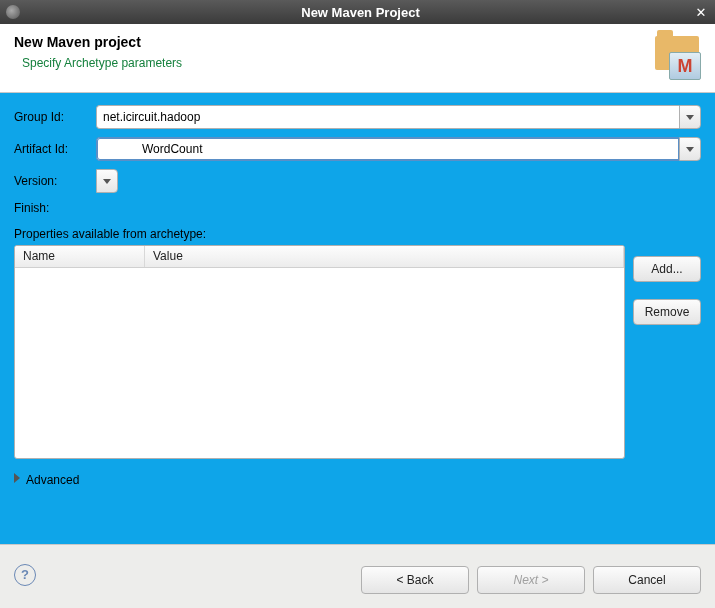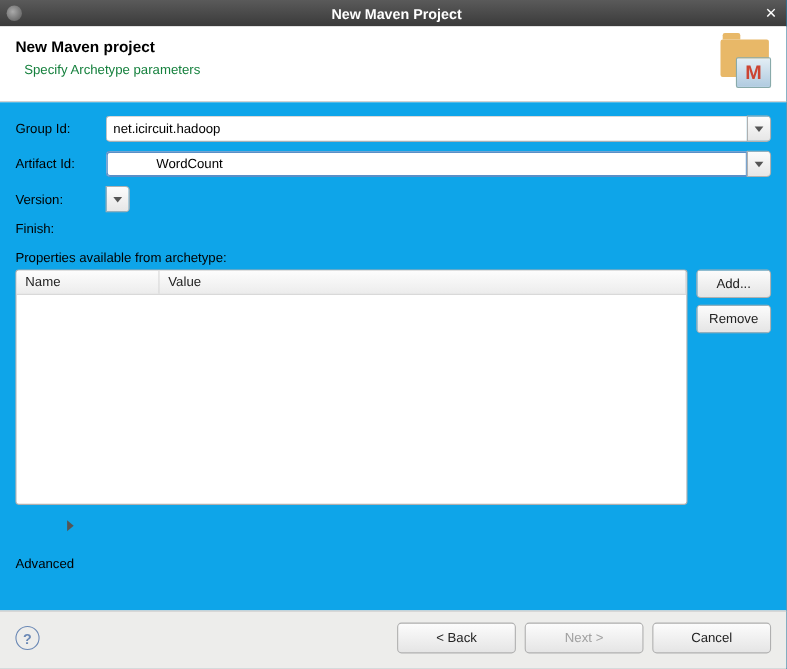--- a/index.html
+++ b/index.html
@@ -148,30 +148,30 @@
     .side-buttons { width: 68px; display:flex; flex-direction:column; gap:6px; }
     button {
       height: 26px;
       background: linear-gradient(to bottom, #fcfcfc, #e5e5e5);
       border: 1px solid #b0b0b0;
       border-radius: 4px;
       font-size: 12px;
       color: #222;
       cursor: pointer;
       padding: 0 10px;
-    }
-    button:disabled { color: #a0a0a0; cursor: default; }
+      margin-top: 11px;
+    }
+    button:disabled { color: #a0a0a0; cursor: default; font-style: italic; }
     .advanced {
       margin-top: 14px;
       display: flex;
-      align-items: flex-end;
-      gap: 22px;
+      align-items: flex-start;
+      gap: 6px;
       cursor: pointer;
       width: fit-content;
-      flex-direction: column;
     }
     .tri-right {
       width: 0; height: 0;
       border-top: 5px solid transparent;
       border-bottom: 5px solid transparent;
       border-left: 6px solid #555;
     }
     .footer {
       background: #ededeb;
       border-top: 1px solid #c8c8c8;

